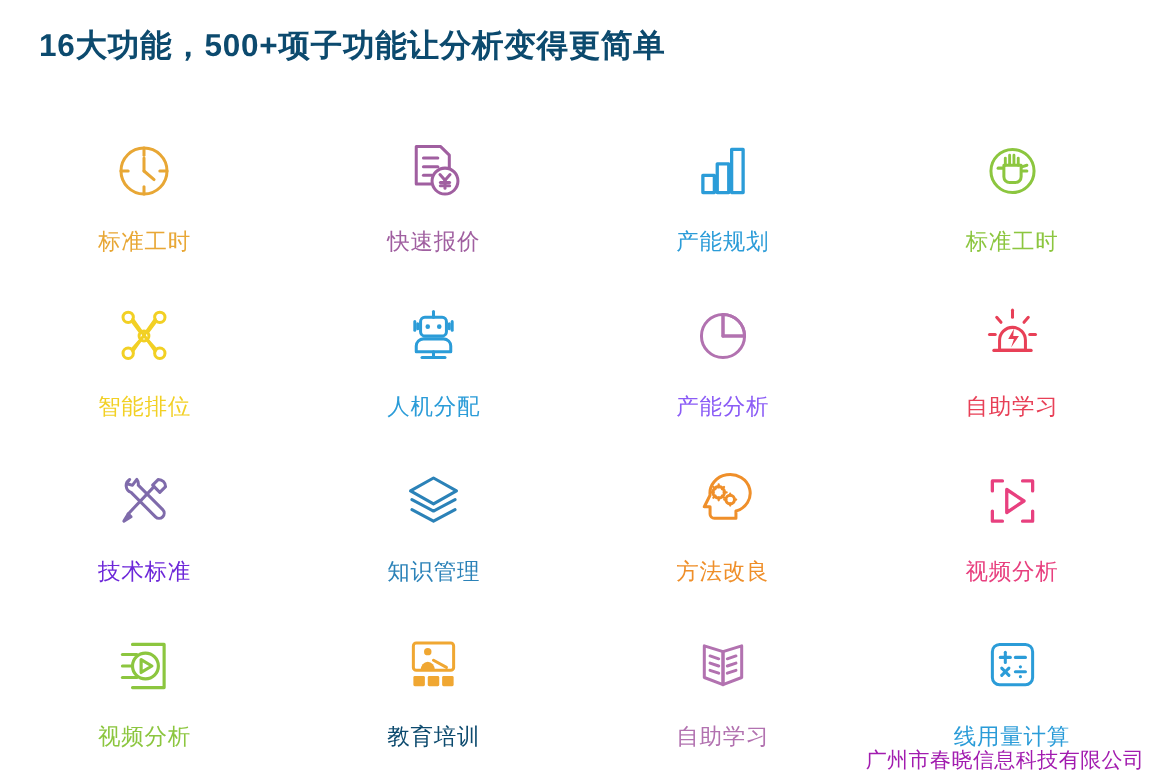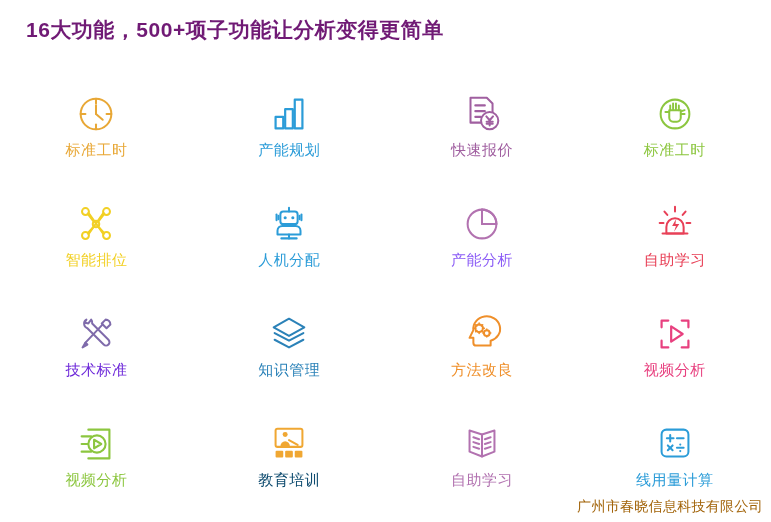--- a/index.html
+++ b/index.html
@@ -20,21 +20,21 @@
     height: 522px;
     background: #ffffff;
   }
   .page-title {
     position: absolute;
     left: 26px;
     top: 16px;
     font-size: 21px;
     font-weight: bold;
     letter-spacing: 0.5px;
-    color: #701a75;
+    color: #0c4a6e;
     white-space: nowrap;
   }
   .grid {
     position: absolute;
     left: 0;
     top: 86px;
     width: 771px;
     display: grid;
     grid-template-columns: repeat(4, 1fr);
     grid-template-rows: repeat(4, 110px);
@@ -50,32 +50,32 @@
     height: 56px;
     width: 58px;
     display: flex;
     align-items: center;
     justify-content: center;
   }
   .icon-wrap svg {
     display: block;
   }
   .cell-label {
-    margin-top: 0;
+    margin-top: 12px;
     font-size: 15px;
     line-height: 1;
     letter-spacing: 0.5px;
     white-space: nowrap;
   }
   .watermark {
     position: absolute;
     right: 8px;
     bottom: 6px;
     font-size: 14px;
-    color: #a16207;
+    color: #a21caf;
     letter-spacing: 0.3px;
     white-space: nowrap;
     margin-top: 28px;
   }
 </style>
 </head>
 <body>
 
 <div class="page">
 
@@ -89,48 +89,48 @@
           <circle cx="24" cy="24" r="16"></circle>
           <line x1="24" y1="8" x2="24" y2="13"></line>
           <line x1="24" y1="35" x2="24" y2="40"></line>
           <line x1="8" y1="24" x2="13" y2="24"></line>
           <line x1="35" y1="24" x2="40" y2="24"></line>
           <line x1="24" y1="24" x2="24" y2="15"></line>
           <line x1="24" y1="24" x2="31" y2="30"></line>
         </svg>
       </span>
       <span class="cell-label" style="color:#e8a735">标准工时</span>
-    </div>
-
-    <div class="cell">
-      <span class="icon-wrap">
-        <svg width="46" height="46" viewBox="0 0 48 48" fill="none" stroke="#2b9cd8" stroke-width="2.3" stroke-linejoin="round">
-          <rect x="10" y="27" width="8" height="12"></rect>
-          <rect x="20" y="19" width="8" height="20"></rect>
-          <rect x="30" y="9" width="8" height="30"></rect>
-        </svg>
-      </span>
-      <span class="cell-label" style="color:#2b9cd8">产能规划</span>
     </div>
 
     <div class="cell">
       <span class="icon-wrap">
         <svg width="46" height="46" viewBox="0 0 48 48" fill="none" stroke="#a05fa0" stroke-width="2.1" stroke-linecap="round" stroke-linejoin="round">
           <path d="M12 7 h17 l6 6 v20 h-23 z"></path>
           <line x1="17" y1="15" x2="27" y2="15"></line>
           <line x1="17" y1="21" x2="27" y2="21"></line>
           <line x1="17" y1="27" x2="23" y2="27"></line>
           <circle cx="32" cy="31" r="9" fill="#ffffff"></circle>
           <path d="M28.5 26.5 L32 30.5 L35.5 26.5"></path>
           <line x1="32" y1="30.5" x2="32" y2="36"></line>
           <line x1="28.8" y1="32" x2="35.2" y2="32"></line>
           <line x1="28.8" y1="34.2" x2="35.2" y2="34.2"></line>
         </svg>
       </span>
       <span class="cell-label" style="color:#a05fa0">快速报价</span>
+    </div>
+
+    <div class="cell">
+      <span class="icon-wrap">
+        <svg width="46" height="46" viewBox="0 0 48 48" fill="none" stroke="#2b9cd8" stroke-width="2.3" stroke-linejoin="round">
+          <rect x="10" y="27" width="8" height="12"></rect>
+          <rect x="20" y="19" width="8" height="20"></rect>
+          <rect x="30" y="9" width="8" height="30"></rect>
+        </svg>
+      </span>
+      <span class="cell-label" style="color:#2b9cd8">产能规划</span>
     </div>
 
     <div class="cell">
       <span class="icon-wrap">
         <svg width="46" height="46" viewBox="0 0 48 48" fill="none" stroke="#8cc63f" stroke-width="2.1" stroke-linecap="round" stroke-linejoin="round">
           <circle cx="24" cy="24" r="15"></circle>
           <path d="M19 20 v-5 M22 19 v-6 M25 19 v-6 M28 20 v-5" stroke-width="2"></path>
           <path d="M18 20 h12 v8 a4 4 0 0 1 -4 4 h-4 a4 4 0 0 1 -4 -4 z"></path>
           <line x1="14" y1="22" x2="17" y2="22"></line>
           <line x1="31" y1="21" x2="34" y2="20"></line>

